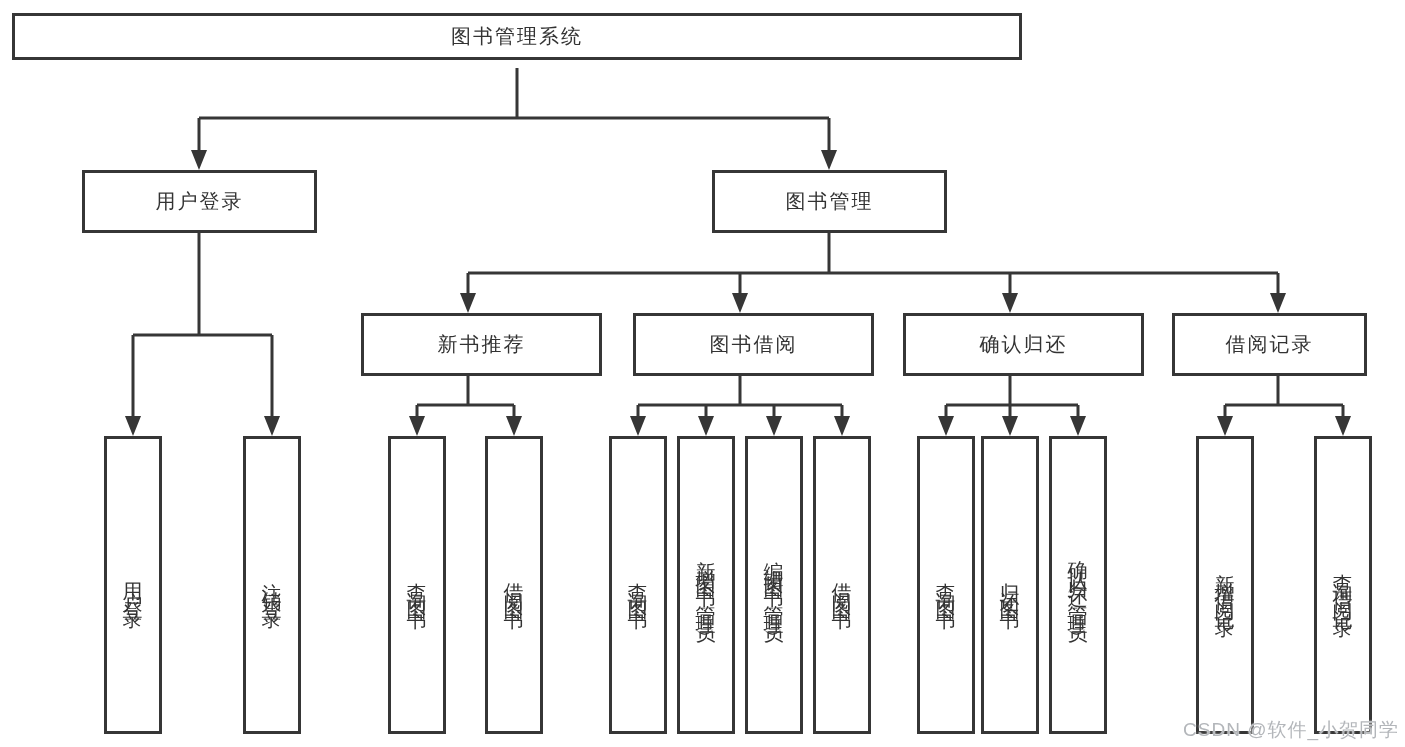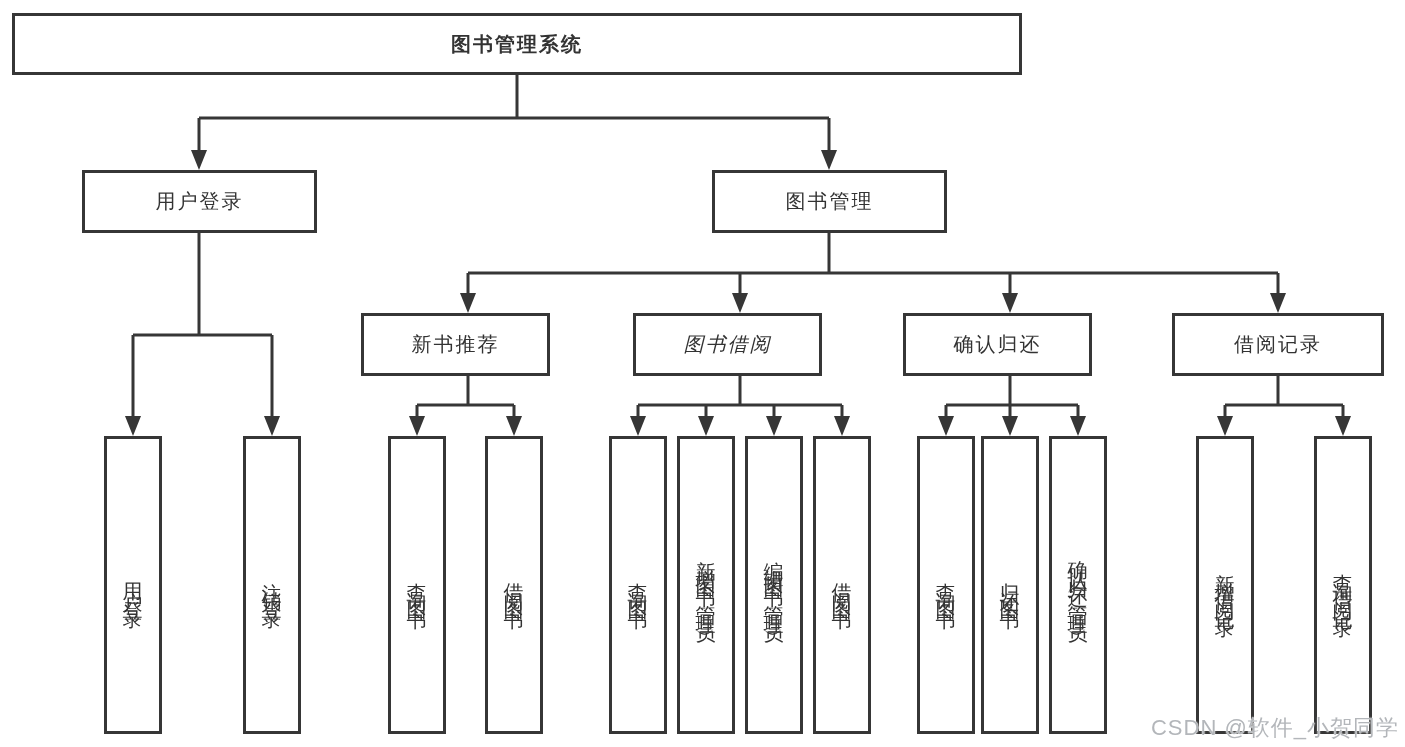--- a/index.html
+++ b/index.html
@@ -31,42 +31,42 @@
     align-items: center;
     justify-content: center;
     color: #333333;
   }
   .hnode {
     font-size: 20px;
     letter-spacing: 2px;
     white-space: nowrap;
   }
   .root-node {
-    left: 12px; top: 13px; width: 1010px; height: 62px; font-weight: bold;
+    left: 12px; top: 13px; width: 1010px; height: 47px;
   }
   .lvl2 { height: 63px; top: 170px; width: 235px; }
-  .lvl3 { height: 63px; top: 313px; width: 189px; }
+  .lvl3 { height: 63px; top: 313px; width: 241px; }
   .leaf {
     top: 436px;
     width: 58px;
     height: 298px;
   }
   .leaf span {
     writing-mode: vertical-rl;
     text-orientation: mixed;
     font-size: 20px;
     letter-spacing: 9px;
     line-height: 1;
     color: #333333;
   }
   .watermark {
     position: absolute;
     right: 6px;
     bottom: 4px;
-    font-size: 22px;
+    font-size: 19px;
     color: #b3b6ba;
     text-shadow: 0 0 2px #ffffff, 0 0 1px #ffffff;
     white-space: nowrap;
     letter-spacing: 1px;
     margin-top: 36px;
   }
 </style>
 </head>
 <body>
 
@@ -122,27 +122,27 @@
   <div class="node hnode lvl2" style="left:82px;">
     <span>用户登录</span>
   </div>
   <div class="node hnode lvl2" style="left:712px;text-align:center;">
     <span>图书管理</span>
   </div>
 
   <div class="node hnode lvl3" style="left:361px;">
     <span>新书推荐</span>
   </div>
-  <div class="node hnode lvl3" style="left:633px;font-style:italic;">
+  <div class="node hnode lvl3" style="left:633px;">
     <span>图书借阅</span>
   </div>
   <div class="node hnode lvl3" style="left:903px;">
     <span>确认归还</span>
   </div>
-  <div class="node hnode lvl3" style="left:1172px;width:212px;">
+  <div class="node hnode lvl3" style="left:1172px;width:195px;">
     <span>借阅记录</span>
   </div>
 
   <div class="node leaf" style="left:104px;">
     <span>用户登录</span>
   </div>
   <div class="node leaf" style="left:243px;">
     <span>注销登录</span>
   </div>
 

